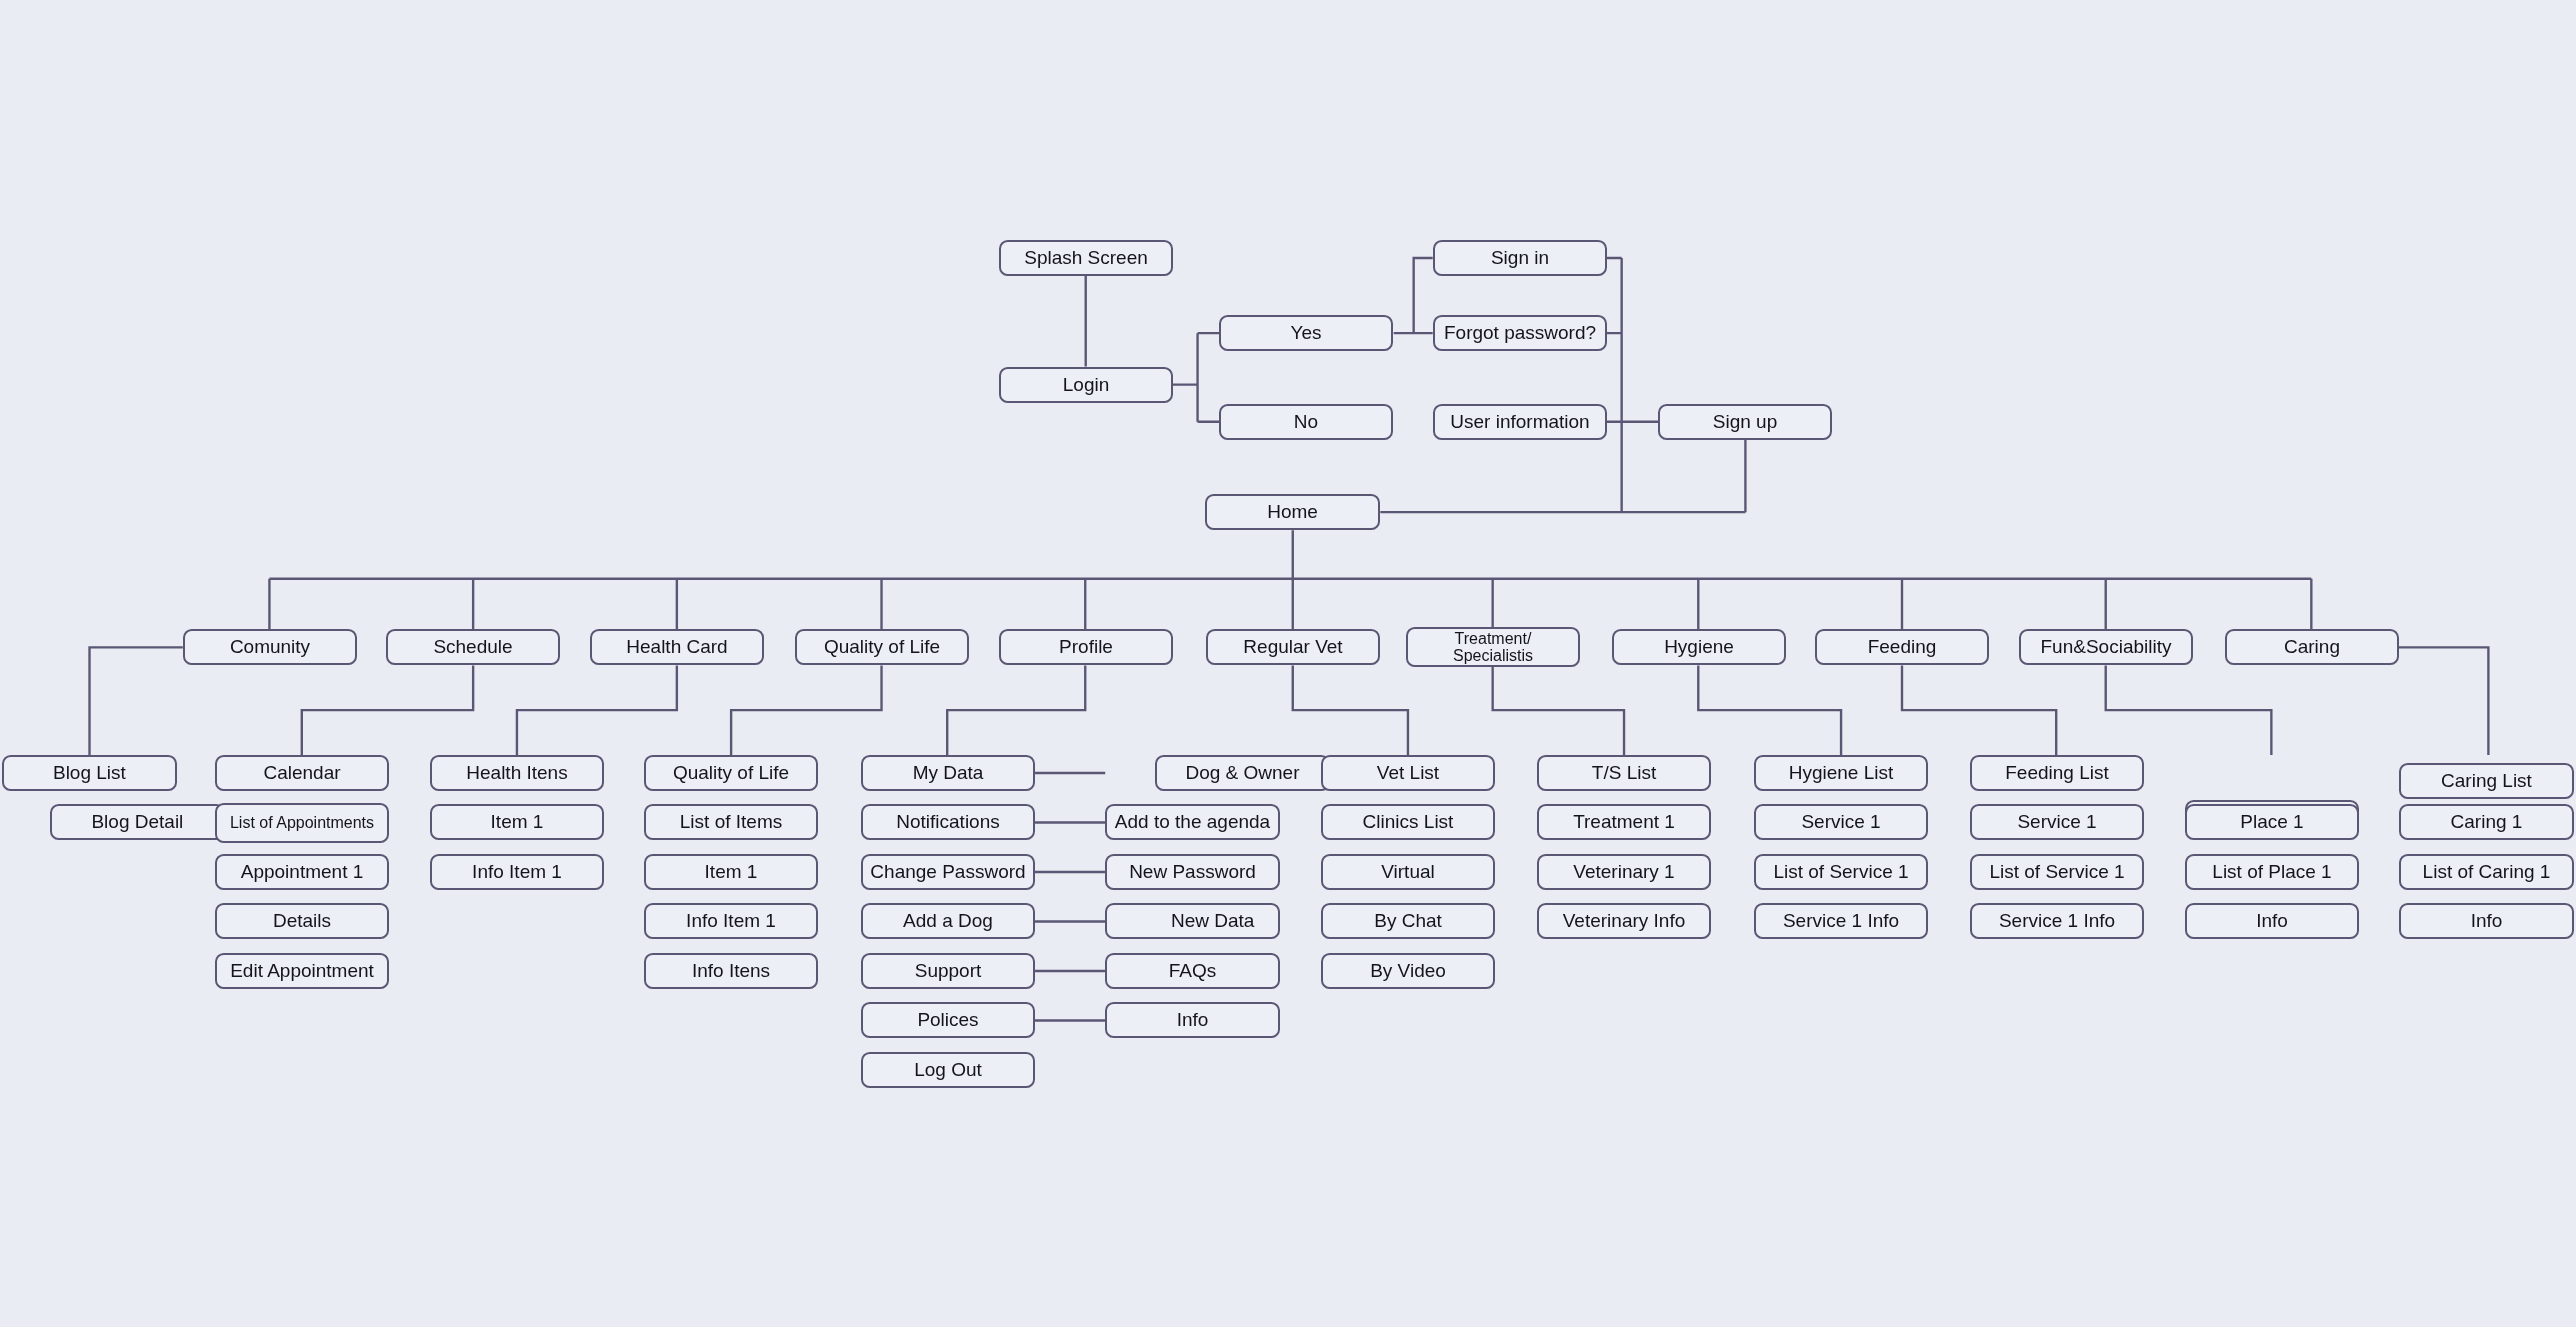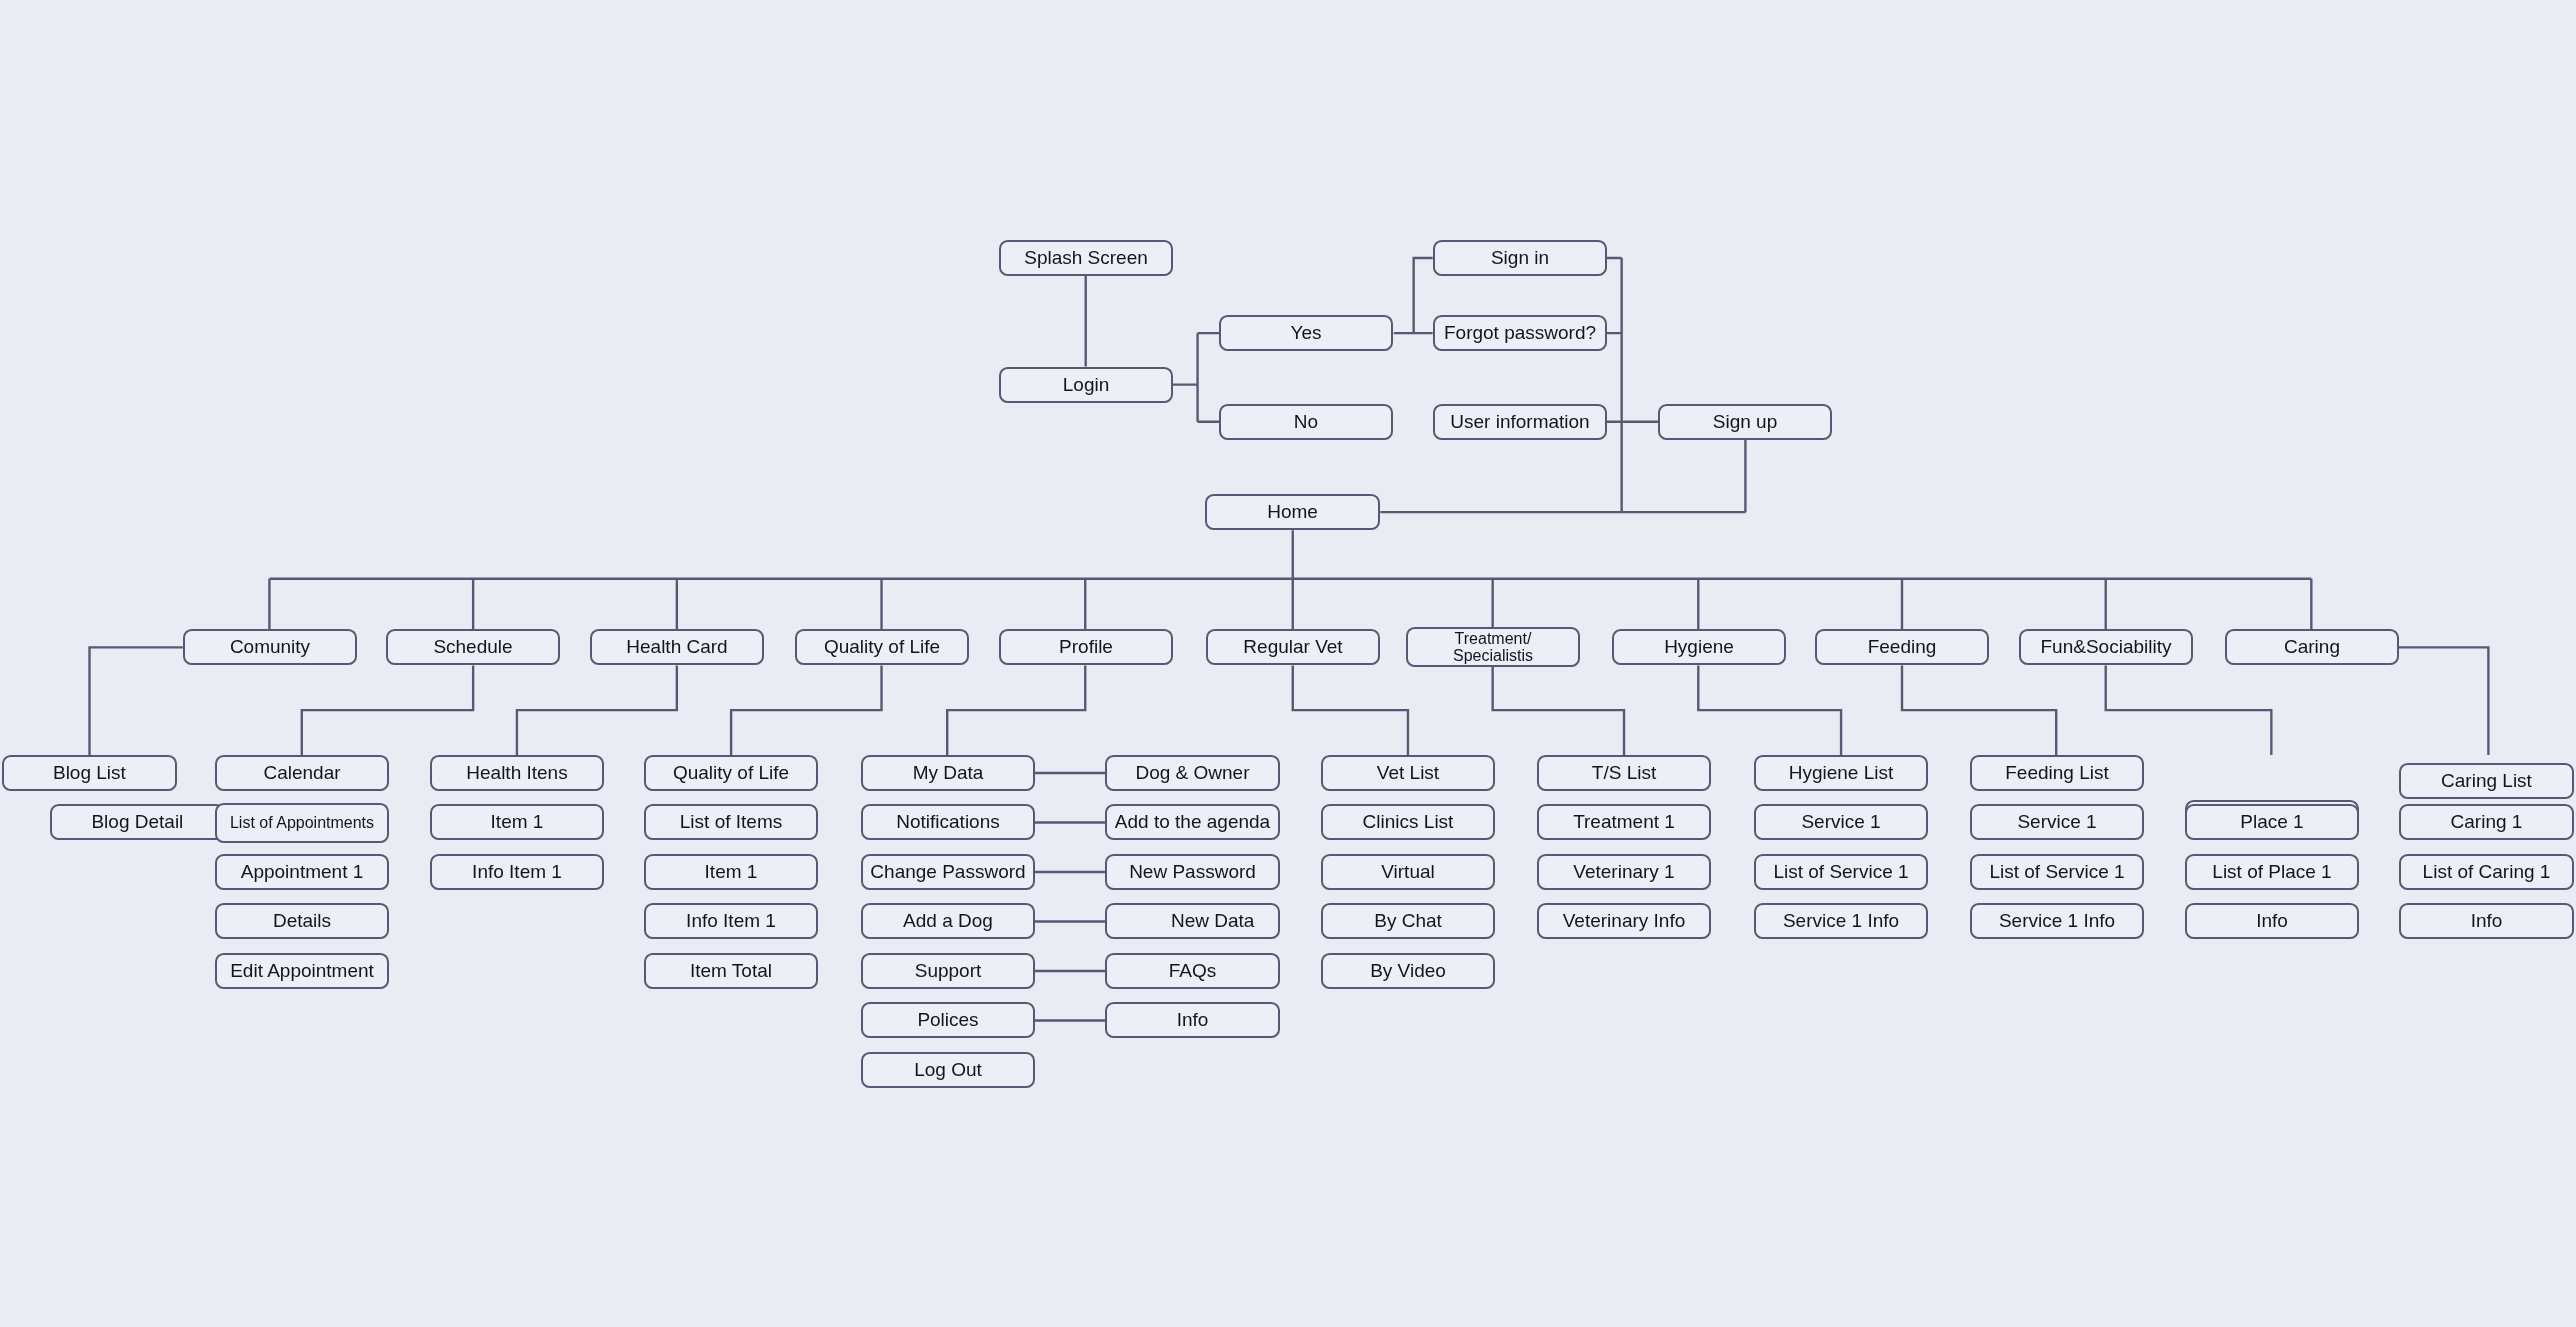--- a/index.html
+++ b/index.html
@@ -78,31 +78,31 @@
   <div class="node" style="left:215px;top:953px;width:174px;height:36px;">Edit Appointment</div>
 
   <div class="node" style="left:430px;top:755px;width:174px;height:36px;">Health Itens</div>
   <div class="node" style="left:430px;top:804px;width:174px;height:36px;">Item 1</div>
   <div class="node" style="left:430px;top:854px;width:174px;height:36px;">Info Item 1</div>
 
   <div class="node" style="left:644px;top:755px;width:174px;height:36px;">Quality of Life</div>
   <div class="node" style="left:644px;top:804px;width:174px;height:36px;">List of Items</div>
   <div class="node" style="left:644px;top:854px;width:174px;height:36px;">Item 1</div>
   <div class="node" style="left:644px;top:903px;width:174px;height:36px;">Info Item 1</div>
-  <div class="node" style="left:644px;top:953px;width:174px;height:36px;">Item Total</div>
+  <div class="node" style="left:644px;top:953px;width:174px;height:36px;">Info Itens</div>
 
   <div class="node" style="left:861px;top:755px;width:174px;height:36px;">My Data</div>
   <div class="node" style="left:861px;top:804px;width:174px;height:36px;">Notifications</div>
   <div class="node" style="left:861px;top:854px;width:174px;height:36px;">Change Password</div>
   <div class="node" style="left:861px;top:903px;width:174px;height:36px;">Add a Dog</div>
   <div class="node" style="left:861px;top:953px;width:174px;height:36px;">Support</div>
   <div class="node" style="left:861px;top:1002px;width:174px;height:36px;">Polices</div>
   <div class="node" style="left:861px;top:1052px;width:174px;height:36px;text-align:center;">Log Out</div>
 
-  <div class="node" style="left:1105px;top:755px;width:175px;height:36px;">Dog &amp; Owner</div>
+  <div class="node" style="left:1155px;top:755px;width:175px;height:36px;">Dog &amp; Owner</div>
   <div class="node" style="left:1105px;top:804px;width:175px;height:36px;">Add to the agenda</div>
   <div class="node" style="left:1105px;top:854px;width:175px;height:36px;">New Password</div>
   <div class="node" style="left:1105px;top:903px;width:175px;height:36px;padding-left:46px;">New Data</div>
   <div class="node" style="left:1105px;top:953px;width:175px;height:36px;">FAQs</div>
   <div class="node" style="left:1105px;top:1002px;width:175px;height:36px;">Info</div>
 
   <div class="node" style="left:1321px;top:755px;width:174px;height:36px;">Vet List</div>
   <div class="node" style="left:1321px;top:804px;width:174px;height:36px;">Clinics List</div>
   <div class="node" style="left:1321px;top:854px;width:174px;height:36px;">Virtual</div>
   <div class="node" style="left:1321px;top:903px;width:174px;height:36px;">By Chat</div>

